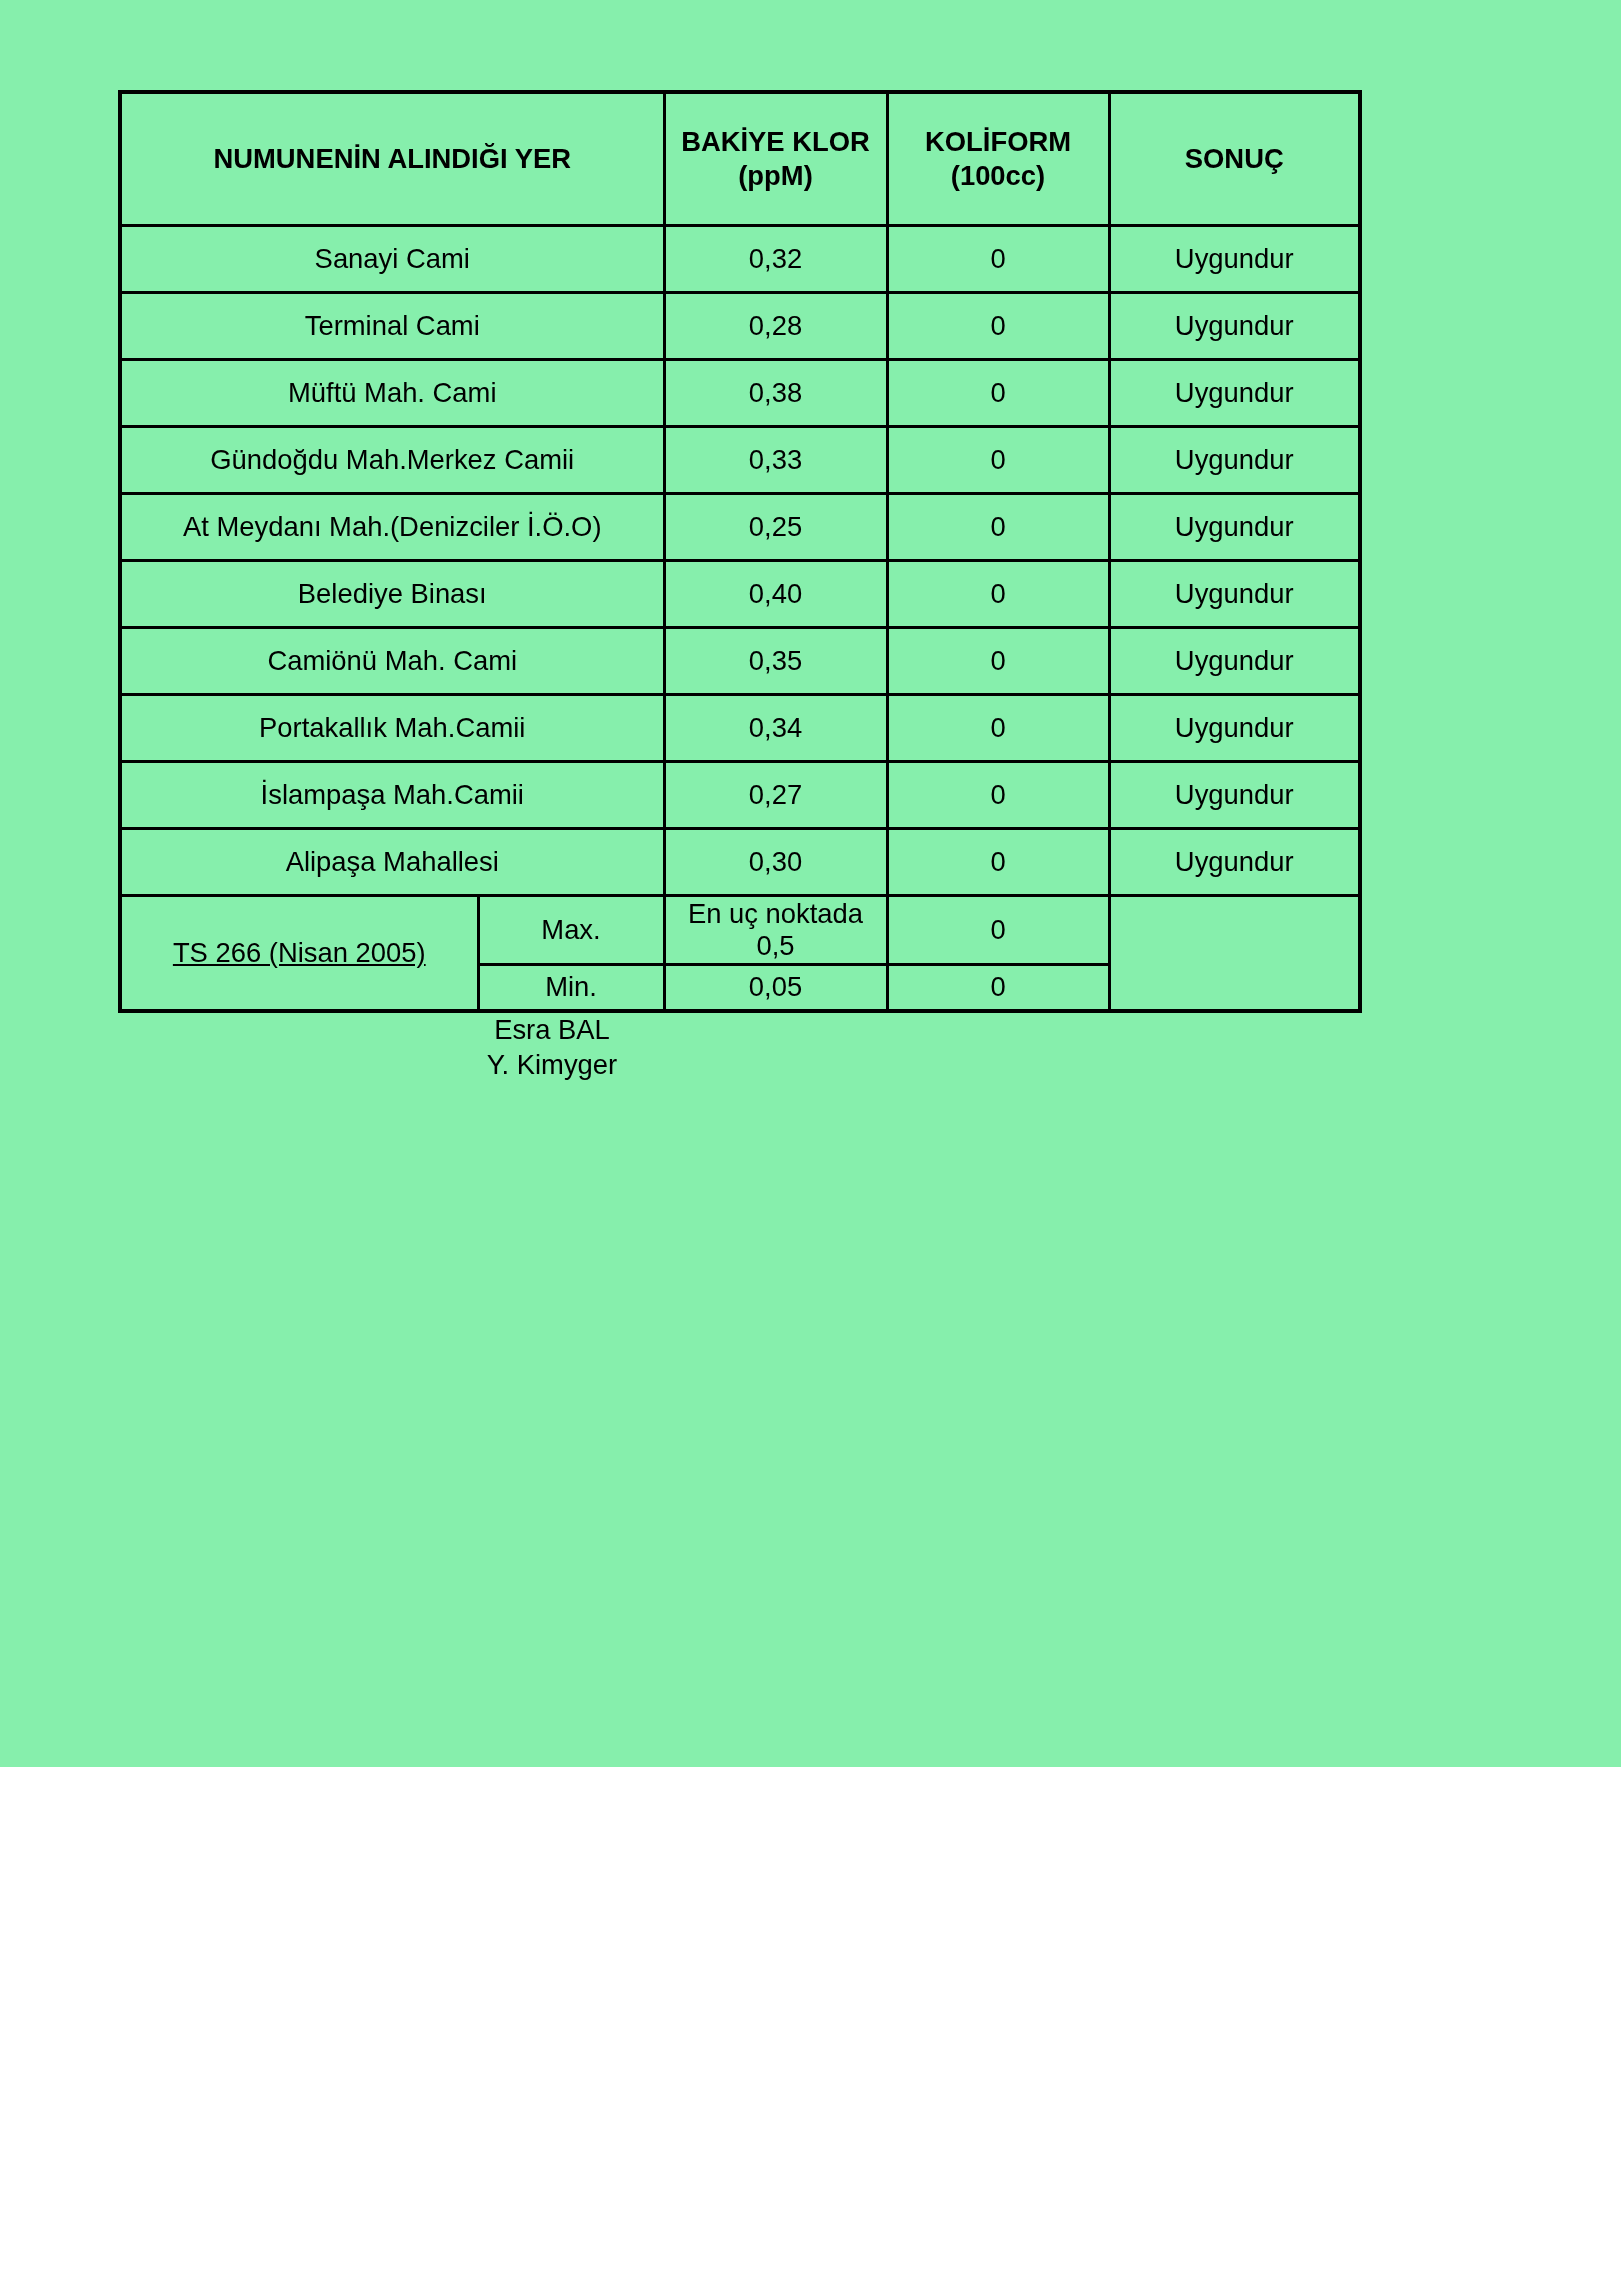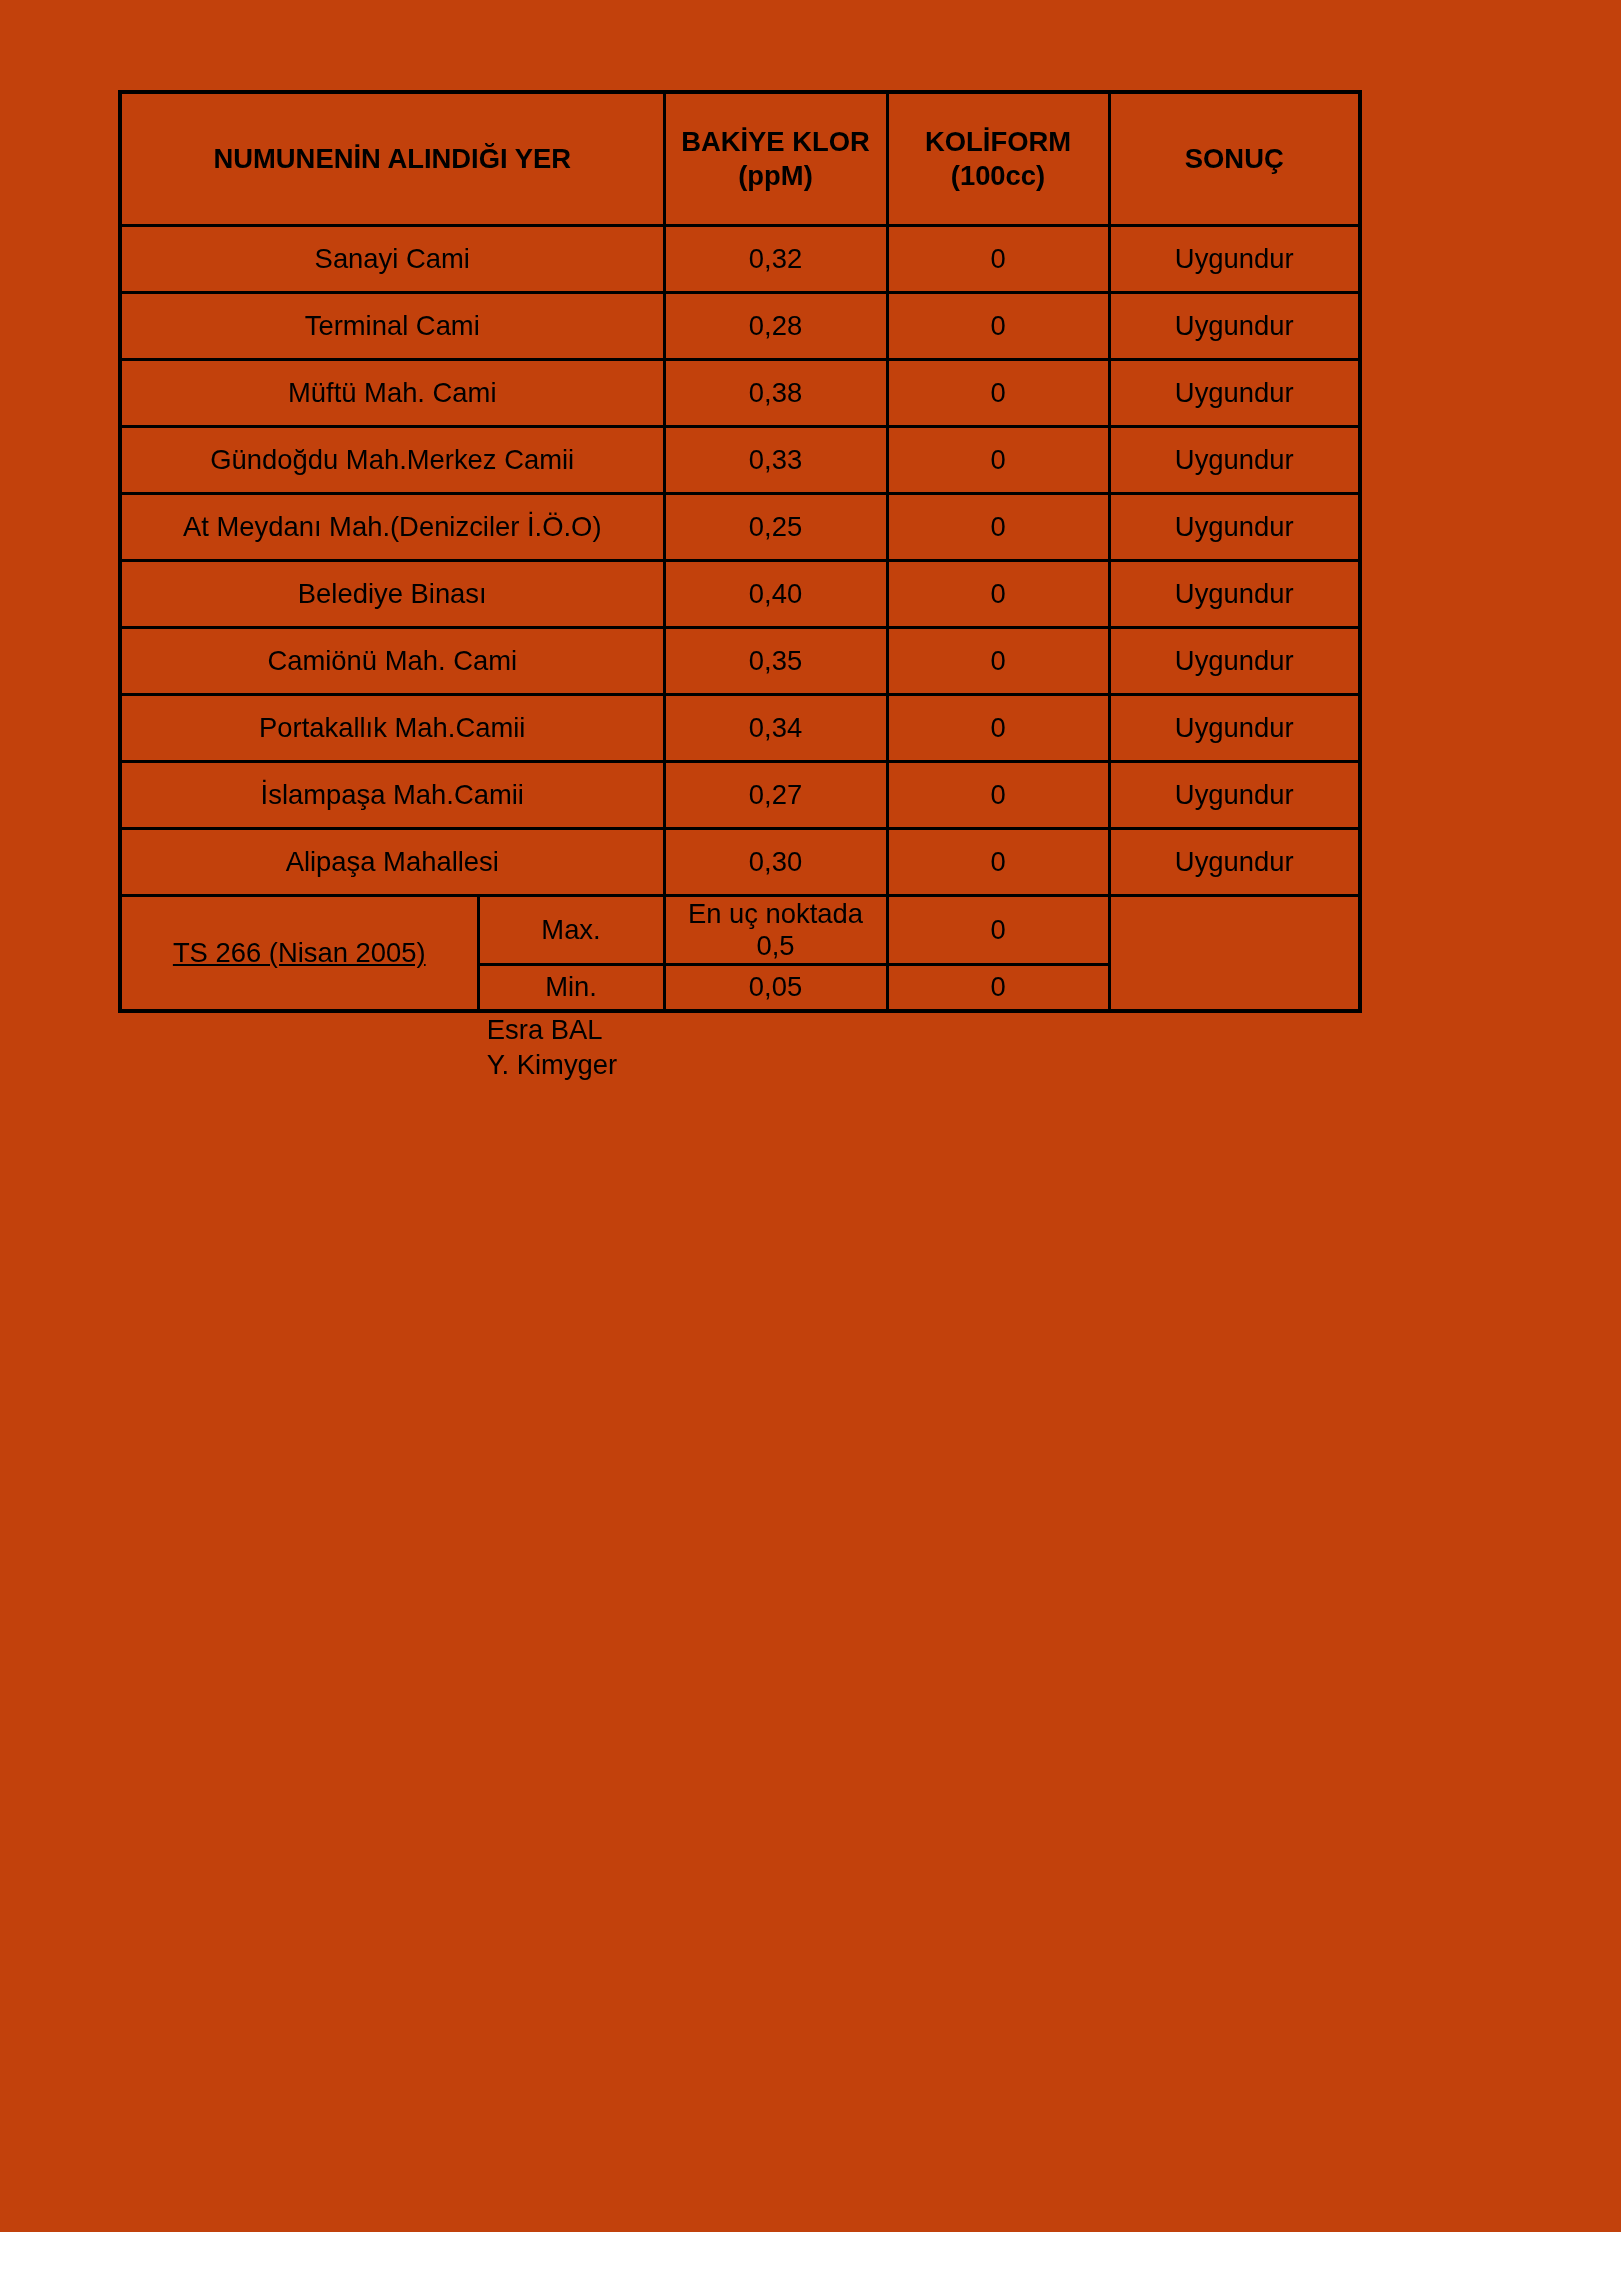--- a/index.html
+++ b/index.html
@@ -5,22 +5,22 @@
   html, body {
     margin: 0;
     padding: 0;
     background: #ffffff;
     font-family: "Liberation Sans", sans-serif;
     color: #000000;
   }
   .page {
     position: relative;
     width: 1621px;
-    height: 2232px;
-    background: #c2410c;
+    height: 1767px;
+    background: #86efac;
     overflow: hidden;
   }
   table.report {
     position: absolute;
     left: 118px;
     top: 90px;
     width: 1241px;
     border-collapse: collapse;
     table-layout: fixed;
     border: 4.9px solid #000000;
@@ -45,20 +45,21 @@
   }
   td.ts-label { text-align: center; padding-left: 0; text-decoration: underline; }
   .pre {
     white-space: pre-line;
     line-height: 1.15;
   }
   .sig {
     position: absolute;
     top: 1012px;
     transform: translateX(-50%);
+    text-align: center;
     font-size: 27.4px;
     line-height: 35px;
     white-space: nowrap;
   }
   .sig-left  { left: 552px; }
   .sig-right { left: 989px; }
 </style>
 </head>
 <body>
 

